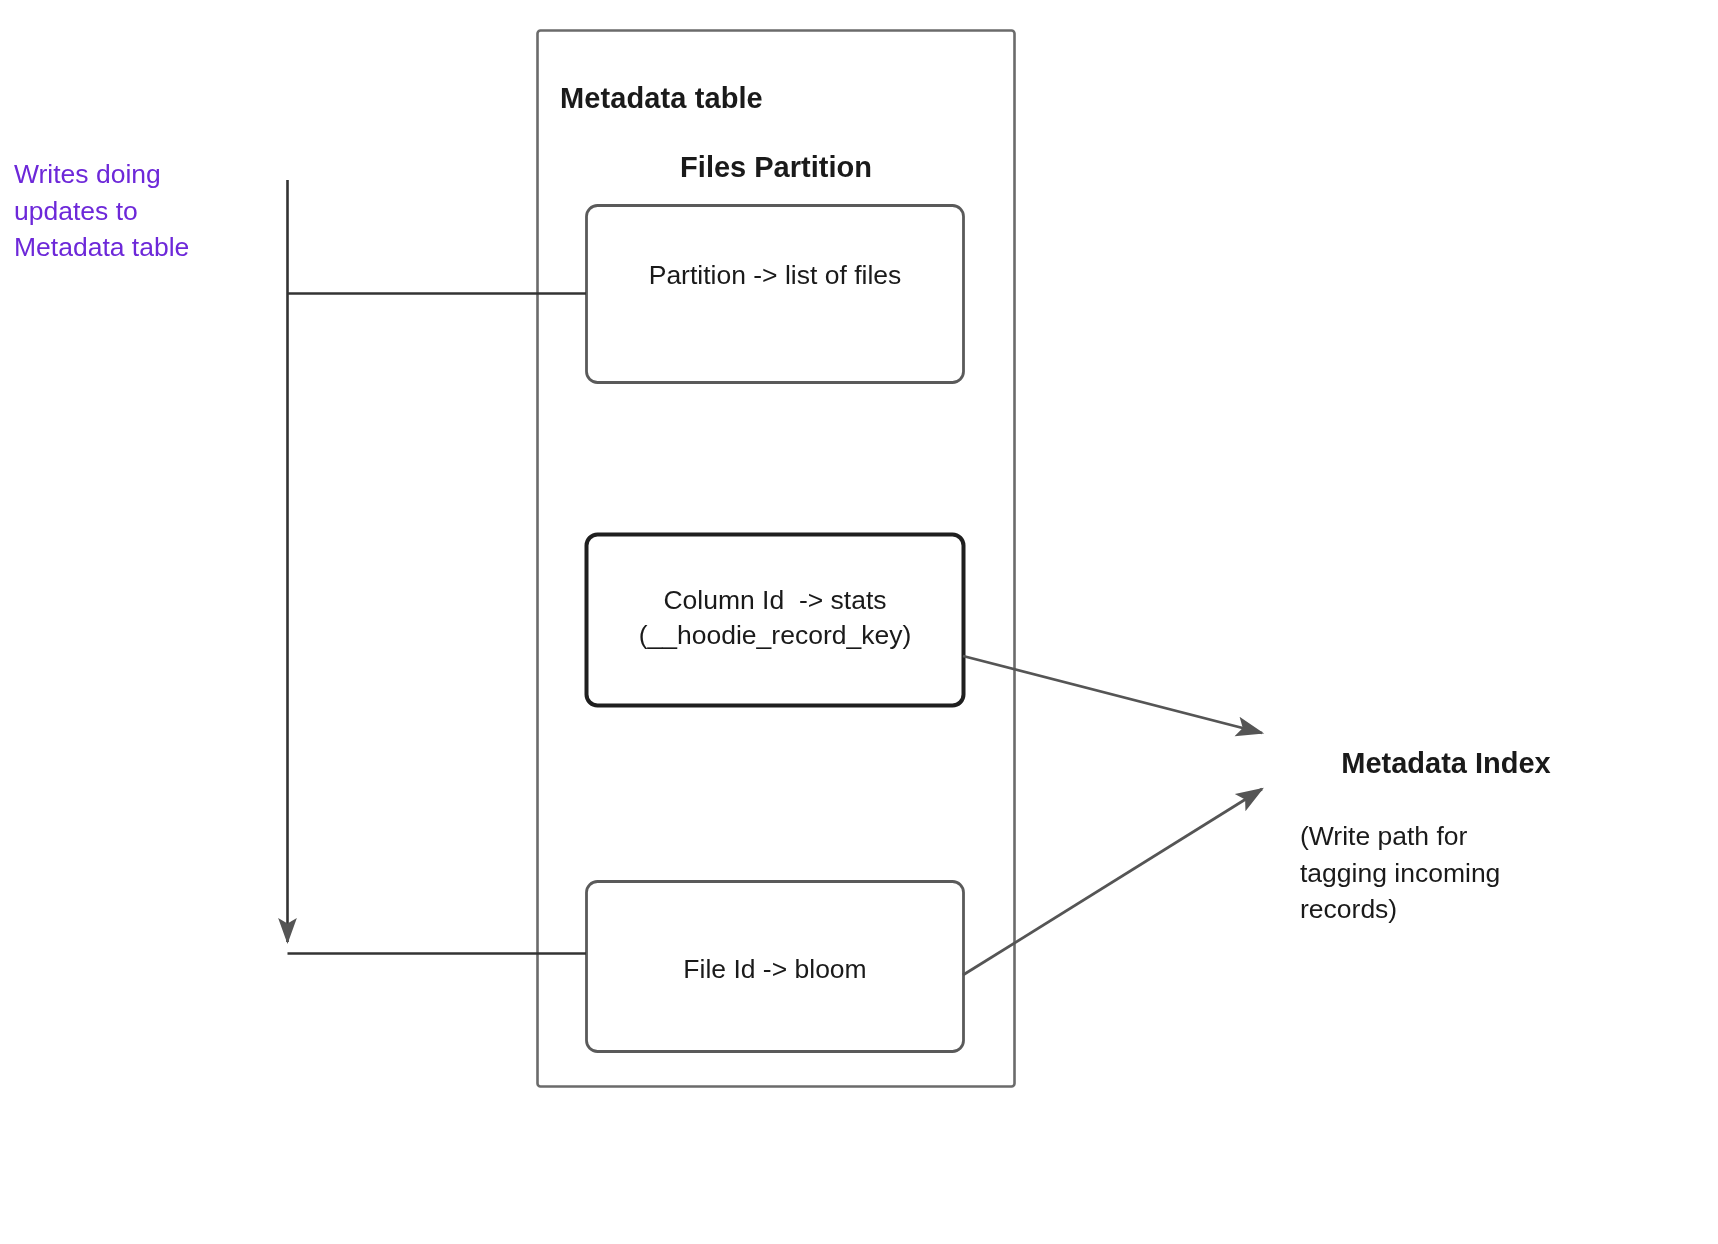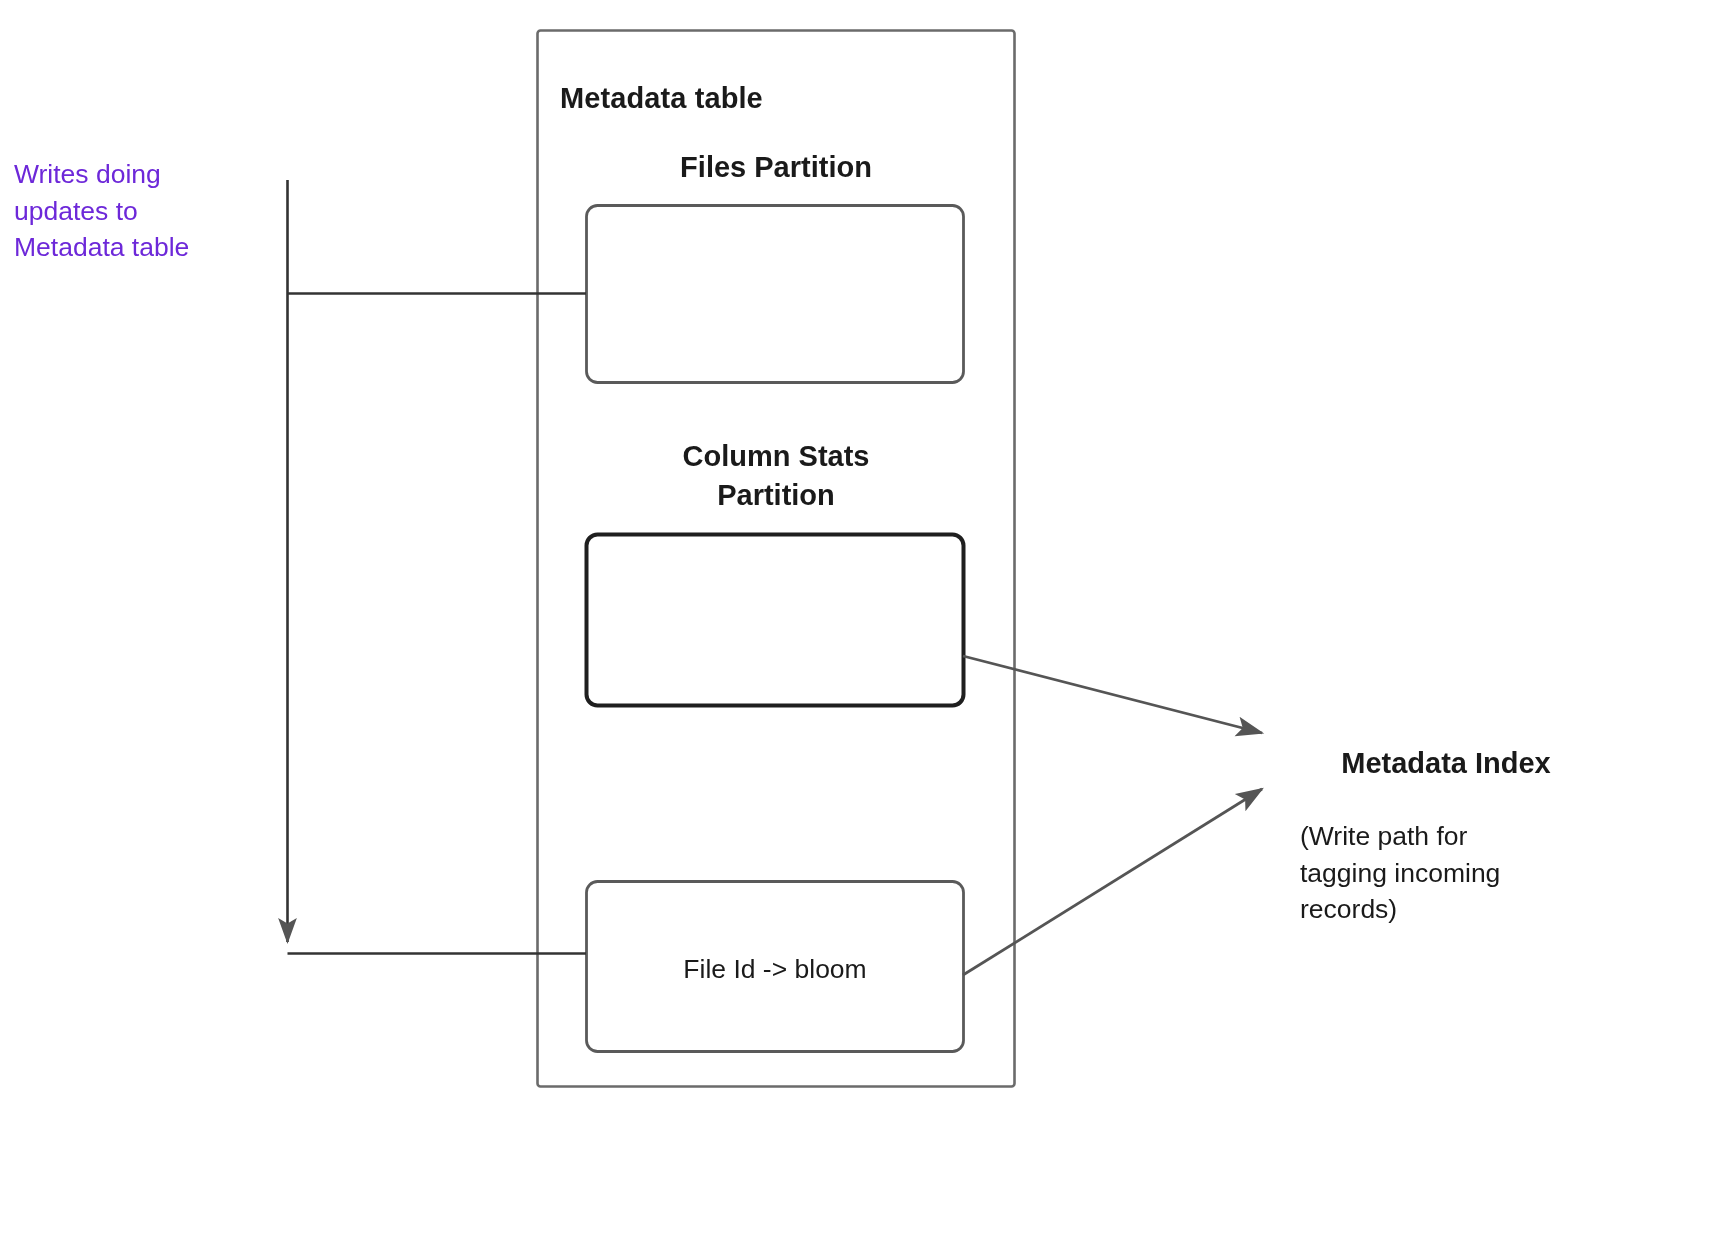--- a/index.html
+++ b/index.html
@@ -91,24 +91,25 @@
   </svg>
 
   <div class="txt" id="writes-note">Writes doing
 updates to
 Metadata table</div>
 
   <div class="txt" id="meta-table-label">Metadata table</div>
 
   <div class="txt part-head" id="files-head">Files Partition</div>
 
+  <div class="box-body" id="files-body">Partition -&gt; list of files</div>
 
-  <div class="txt part-head" id="colstats-head">Column Stats
-Partition</div>
 
+  <div class="box-body" id="colstats-body">Column Id  -&gt; stats
+(__hoodie_record_key)</div>
 
 
   <div class="box-body" id="bloom-body">File Id -&gt; bloom</div>
 
   <div class="txt" id="mi-title">Metadata Index</div>
 
   <div class="txt" id="mi-sub">(Write path for
 tagging incoming
 records)</div>
 

